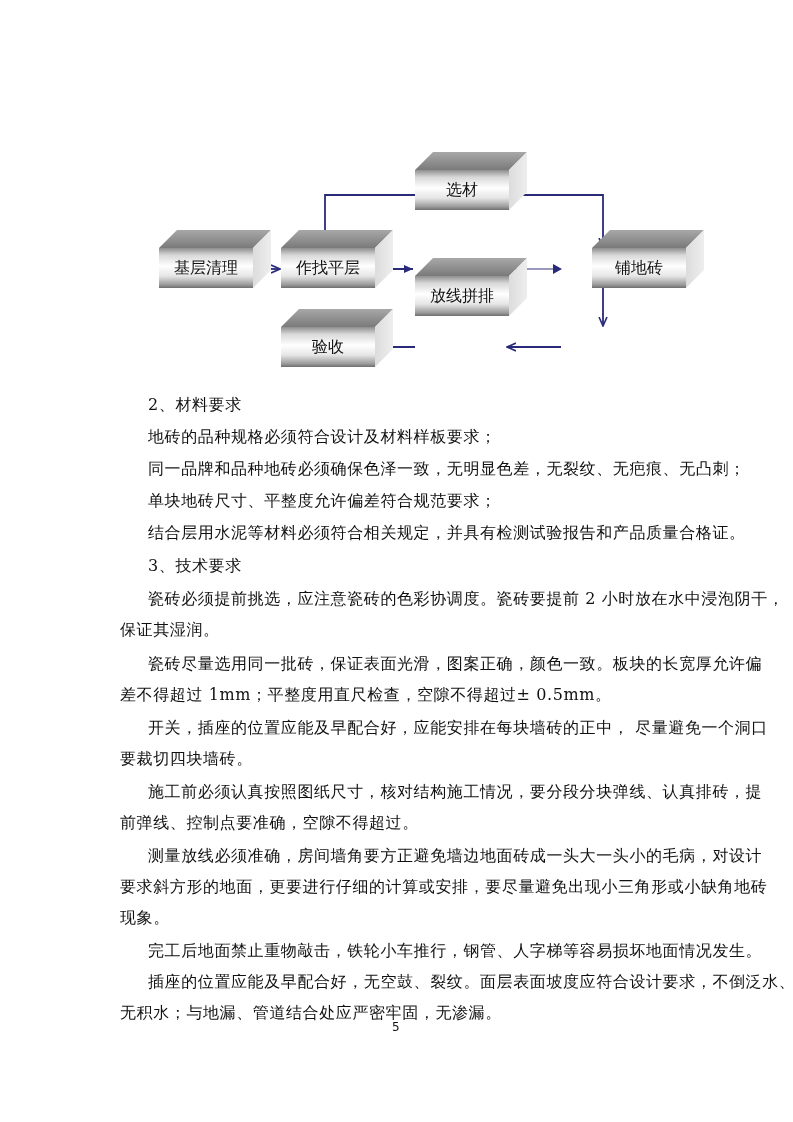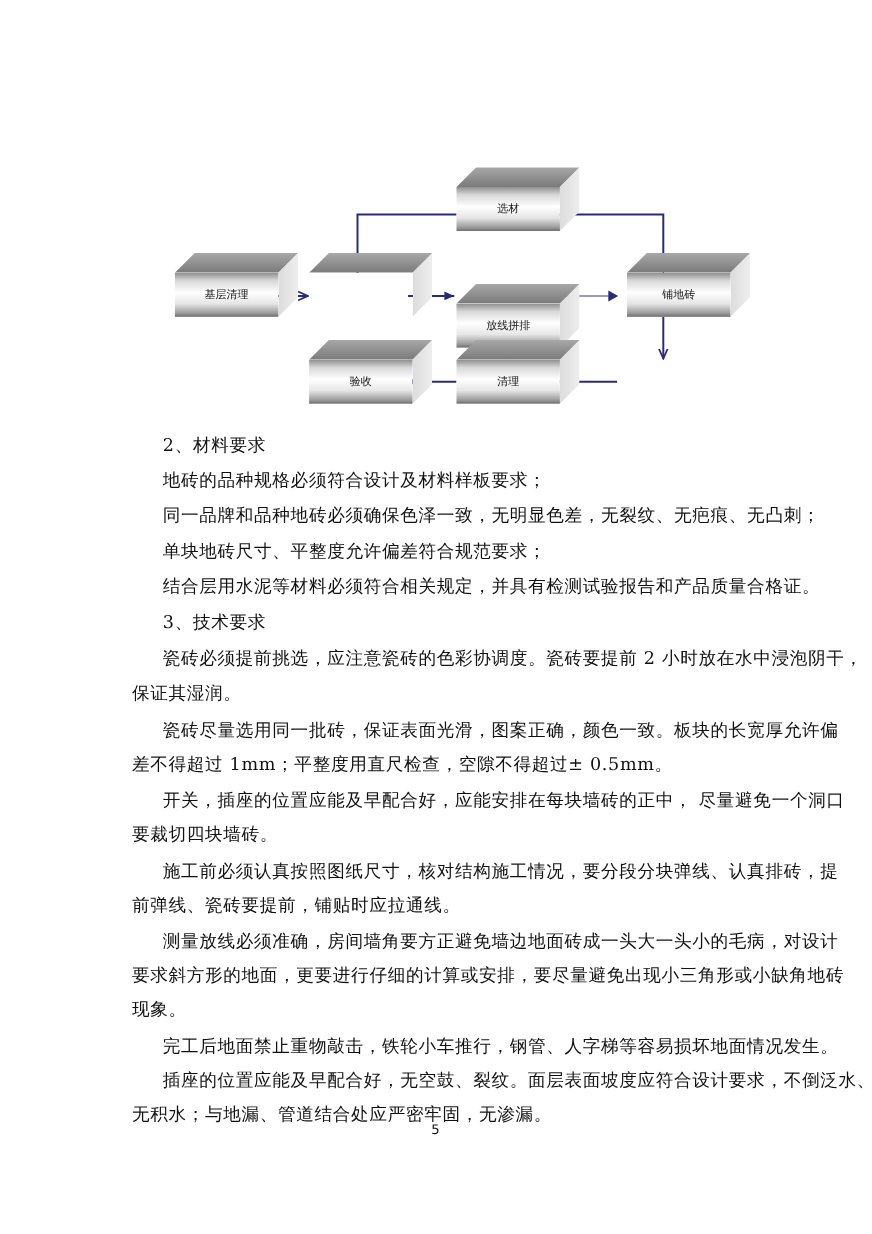--- a/index.html
+++ b/index.html
@@ -9,21 +9,21 @@
   .box { position: absolute; width: 112px; height: 58px; }
   .box .top { position: absolute; left: 0; top: 0; width: 112px; height: 18px;
               background: linear-gradient(180deg,#a8a8a8,#7a7a7a);
               clip-path: polygon(18px 0, 112px 0, 94px 18px, 0 18px); }
   .box .side { position: absolute; left: 94px; top: 0; width: 18px; height: 58px;
                background: linear-gradient(90deg,#dcdcdc,#eeeeee);
                clip-path: polygon(0 18px, 18px 0, 18px 40px, 0 58px); }
   .box .front { position: absolute; left: 0; top: 18px; width: 94px; height: 40px;
                 background: linear-gradient(180deg,#8e8e8e 0%,#d8d8d8 18%,#ffffff 45%,#e6e6e6 70%,#9a9a9a 92%,#6e6e6e 100%);
                 display: flex; align-items: center; justify-content: center;
-                font-family: "DejaVu Sans", "Liberation Sans", sans-serif; font-size: 10px; color: #111; }
+                font-family: "DejaVu Sans", "Liberation Sans", sans-serif; font-size: 16px; color: #111; }
   svg.lines { position: absolute; left: 0; top: 0; }
   .text { position: absolute; left: 0; width: 793px; }
   .p { position: absolute; font-size: 16px; line-height: 20px; white-space: nowrap; letter-spacing: 0.6px; }
   .pagenum { position: absolute; left: 392px; top: 1010px; font-size: 12px; font-family: "DejaVu Sans", sans-serif; }
 </style>
 </head>
 <body>
 
 <div class="diagram">
   <svg class="lines" width="793" height="390">
@@ -55,40 +55,36 @@
   </svg>
 
   <div class="box" style="left:159px; top:230px;">
     <div class="top"></div>
       <div class="side"></div>
     <div class="front">基层清理</div>
   </div>
   <div class="box" style="left:281px; top:230px;">
     <div class="top"></div>
       <div class="side"></div>
+    <div class="front">作找平层</div>
   </div>
   <div class="box" style="left:415px; top:230px;margin-top:28px;">
     <div class="top"></div>
       <div class="side"></div>
     <div class="front">放线拼排</div>
   </div>
-  <div class="box" style="left:570px; top:230px;">
+  <div class="box" style="left:592px; top:230px;">
     <div class="top"></div>
       <div class="side"></div>
     <div class="front">铺地砖</div>
   </div>
   <div class="box" style="left:415px; top:152px;">
     <div class="top"></div>
       <div class="side"></div>
     <div class="front">选材</div>
-  </div>
-  <div class="box" style="left:415px; top:309px;">
-    <div class="top"></div>
-      <div class="side"></div>
-    <div class="front">清理</div>
   </div>
   <div class="box" style="left:281px; top:309px;">
     <div class="top"></div>
       <div class="side"></div>
     <div class="front">验收</div>
   </div>
 </div>
 
 <div class="text">
   <div class="p" style="left:148px; top:395px;">2、材料要求</div>
@@ -98,21 +94,21 @@
   <div class="p" style="left:148px; top:523px;">结合层用水泥等材料必须符合相关规定，并具有检测试验报告和产品质量合格证。</div>
 
   <div class="p" style="left:148px; top:556px;">3、技术要求</div>
   <div class="p" style="left:148px; top:589px;">瓷砖必须提前挑选，应注意瓷砖的色彩协调度。瓷砖要提前 2 小时放在水中浸泡阴干，</div>
   <div class="p" style="left:120px; top:620px;">保证其湿润。</div>
   <div class="p" style="left:148px; top:654px;">瓷砖尽量选用同一批砖，保证表面光滑，图案正确，颜色一致。板块的长宽厚允许偏</div>
   <div class="p" style="left:120px; top:685px;">差不得超过 1mm；平整度用直尺检查，空隙不得超过± 0.5mm。</div>
   <div class="p" style="left:148px; top:718px;">开关，插座的位置应能及早配合好，应能安排在每块墙砖的正中， 尽量避免一个洞口</div>
   <div class="p" style="left:120px; top:749px;">要裁切四块墙砖。</div>
   <div class="p" style="left:148px; top:782px;">施工前必须认真按照图纸尺寸，核对结构施工情况，要分段分块弹线、认真排砖，提</div>
-  <div class="p" style="left:120px; top:813px;">前弹线、瓷砖要提前，铺贴时应拉通线。</div>
+  <div class="p" style="left:120px; top:813px;">前弹线、控制点要准确，空隙不得超过。</div>
   <div class="p" style="left:148px; top:846px;">测量放线必须准确，房间墙角要方正避免墙边地面砖成一头大一头小的毛病，对设计</div>
   <div class="p" style="left:120px; top:877px;">要求斜方形的地面，更要进行仔细的计算或安排，要尽量避免出现小三角形或小缺角地砖</div>
   <div class="p" style="left:120px; top:908px;">现象。</div>
   <div class="p" style="left:148px; top:941px;">完工后地面禁止重物敲击，铁轮小车推行，钢管、人字梯等容易损坏地面情况发生。</div>
   <div class="p" style="left:148px; top:972px;">插座的位置应能及早配合好，无空鼓、裂纹。面层表面坡度应符合设计要求，不倒泛水、</div>
   <div class="p" style="left:120px; top:1003px;">无积水；与地漏、管道结合处应严密牢固，无渗漏。</div>
 </div>
 
 <div class="pagenum" style="top:1020px;">5</div>
 

